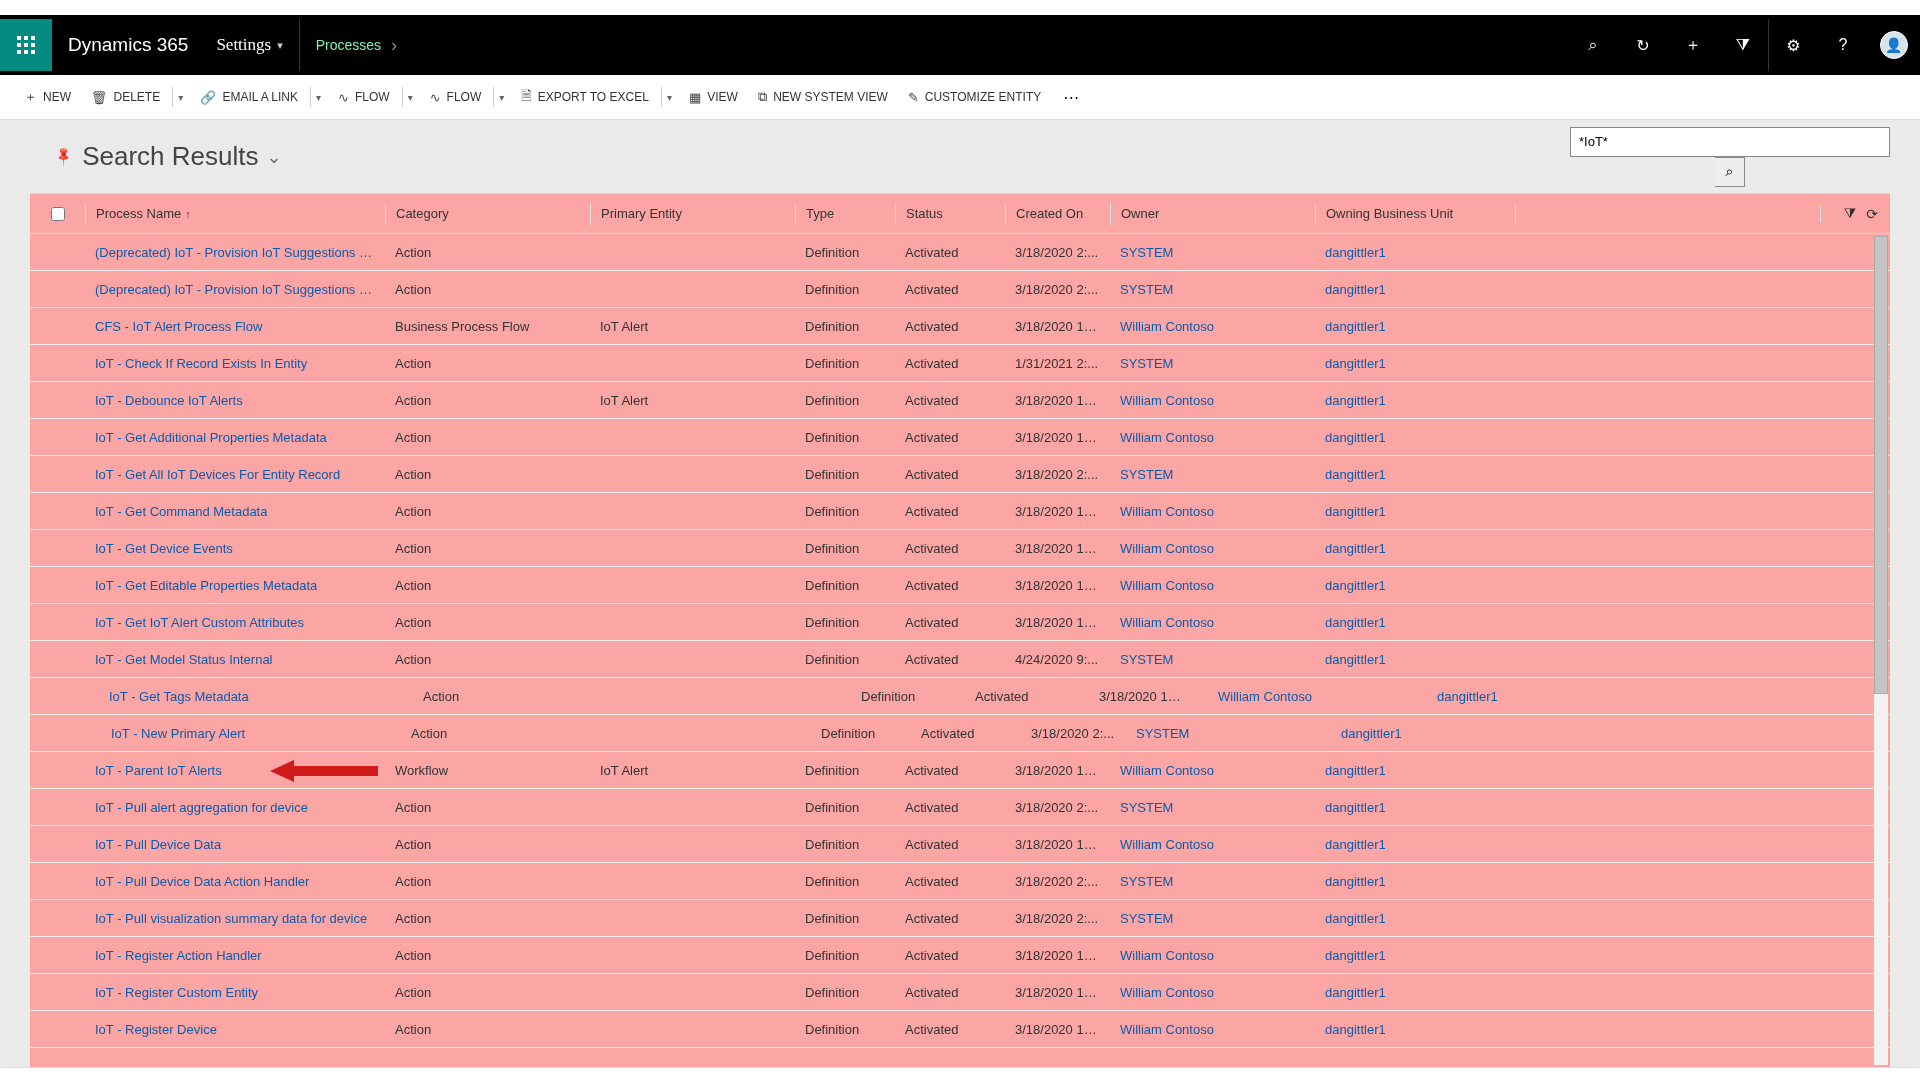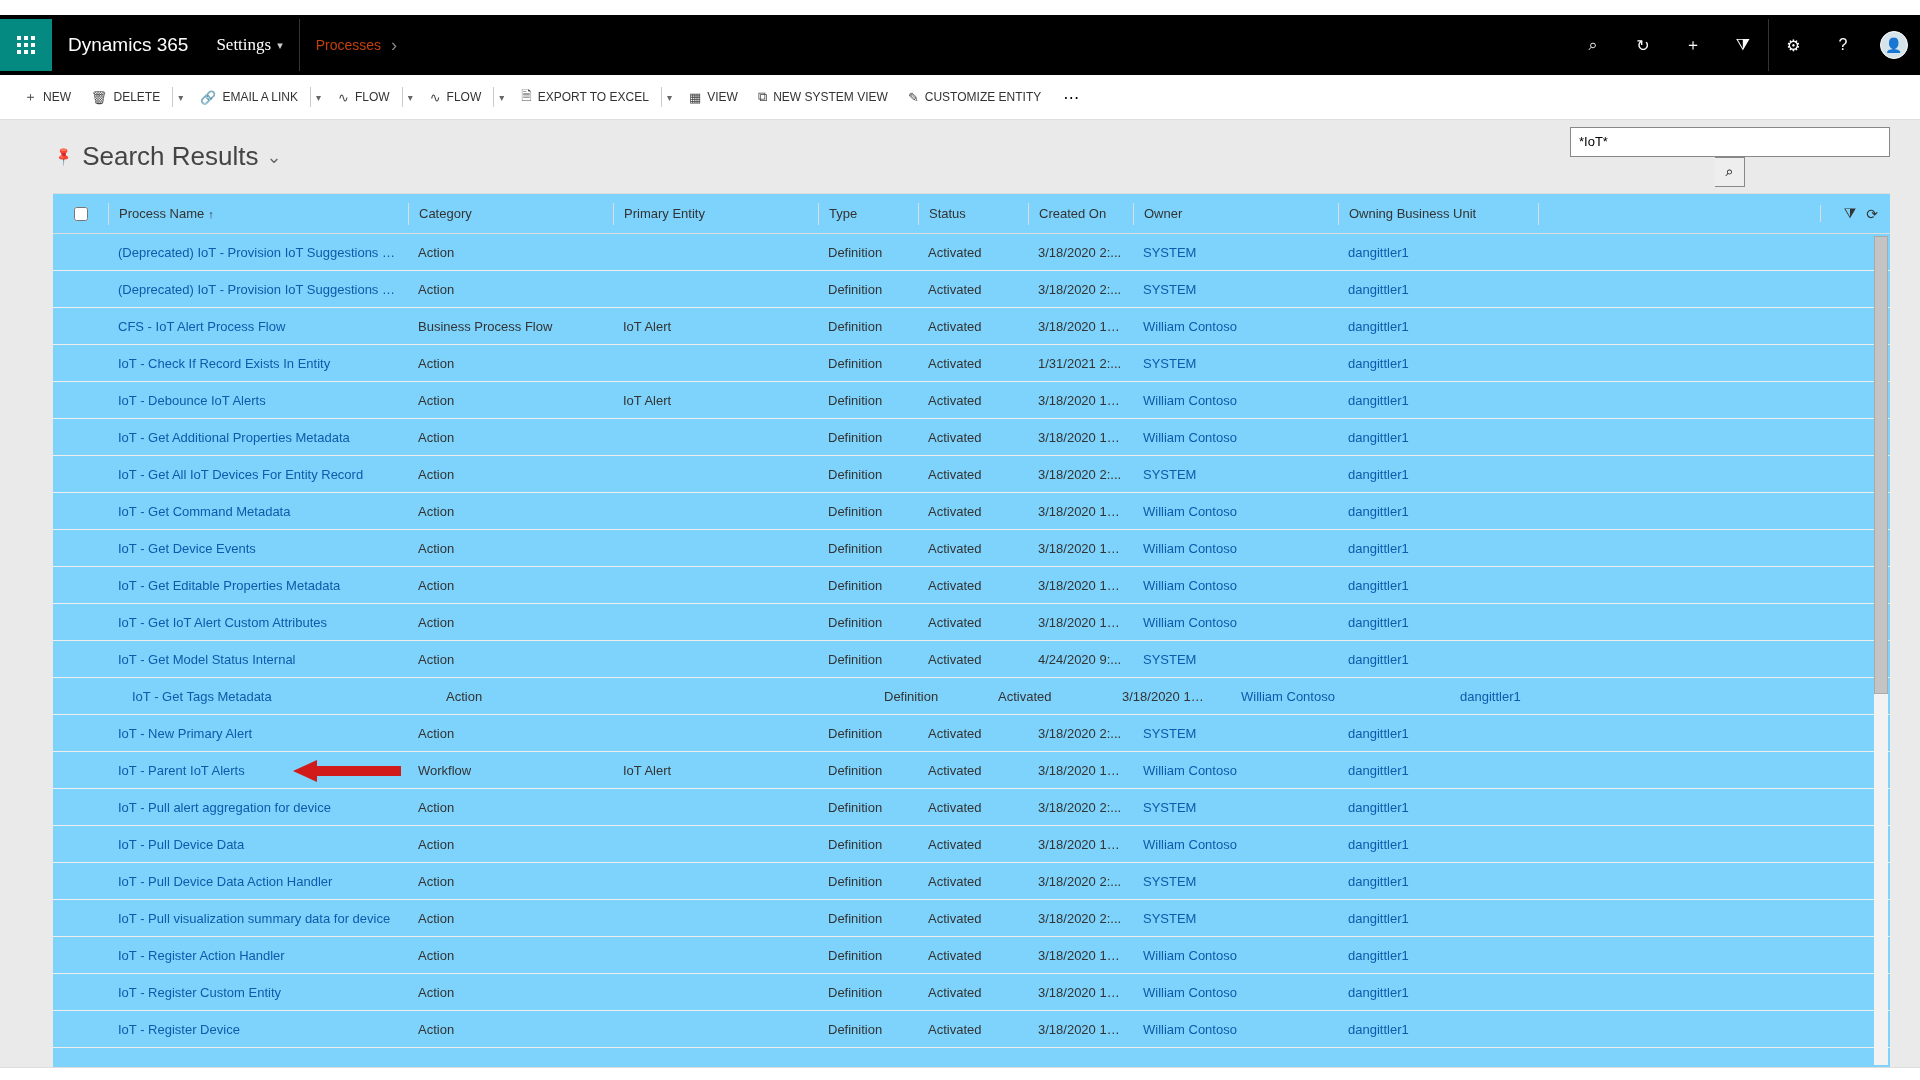--- a/index.html
+++ b/index.html
@@ -7,21 +7,21 @@
 
   
   .topbar { background: #000; height: 60px; display: flex; align-items: center; color: #fff; position: relative; margin-top: 15px; }
   .waffle { width: 52px; height: 52px; background: #048a80; display:flex;align-items:center;justify-content:center; font-size:16px; cursor:pointer; }
   .waffle-grid { width: 18px; height:18px; display:grid; grid-template-columns:repeat(3,4px); grid-template-rows:repeat(3,4px); gap:3px; }
   .waffle-grid span{ background:#fff; }
   .brand { font-size: 19px; padding: 0 18px 0 16px; font-weight: 400; }
   .settings { font-size: 17px; padding: 0 10px; display:flex; align-items:center; cursor:pointer;font-family:Liberation Serif, serif; }
   .chev-down::after { content:"▾"; font-size:11px; margin-left:6px; color:#ccc;}
   .divider-v { width:1px; height:52px; background:#333; margin:0 6px; }
-  .crumb { font-size: 14px; color:#c2410c; padding:0 10px; display:flex; align-items:center; cursor:pointer;}
+  .crumb { font-size: 14px; color:#86efac; padding:0 10px; display:flex; align-items:center; cursor:pointer;}
   .crumb::after{ content:"›"; font-size:18px; margin-left:10px; color:#888;}
   .topbar-spacer { flex:1; }
   .topicon { width:50px; height:52px; display:flex; align-items:center; justify-content:center; font-size:16px; cursor:pointer; }
   .topicon.sep { border-left:1px solid #333;}
   .avatar { width:28px;height:28px;border-radius:50%;background:#d5e3ea; margin:0 12px; border:1px solid #fff; display:flex;align-items:center;justify-content:center;font-size:14px;}
 
   
   .cmdbar { height: 45px; background: #fff; border-bottom:1px solid #ddd; display:flex; align-items:center; padding: 0 16px; gap: 4px; }
   .cmd { display:flex; align-items:center; font-size:12px; color:#333; padding: 5px 8px; cursor:pointer; white-space:nowrap;}
   .cmd .ico { font-size:13px; margin-right:6px; color:#444;}
@@ -34,21 +34,21 @@
   .pin { font-size:13px; color:#555; margin-right:10px; transform: rotate(-45deg);}
   .page-title { font-size: 26px; color:#444; font-weight:300; display:flex; align-items:center; cursor:pointer;}
   .page-title::after{content:"⌄"; font-size:18px; margin-left:8px; color:#666;}
   .titlebar-spacer{flex:1;}
   .searchbox { display:flex; align-items:center;flex-direction:column;}
   .searchbox input { width: 320px; height:30px; border:1px solid #888; padding:0 8px; font-size:13px;}
   .searchbtn { width:30px;height:30px; border:1px solid #888; border-left:none; background:#eee; display:flex;align-items:center;justify-content:center; cursor:pointer; font-size:14px;}
 
   
   .grid-wrap { background:#eaeaea; padding: 0 30px 0 30px; height: calc(1080px - 52px - 45px - 73px - 36px); }
-  .grid { background:#7dd3fc; height:100%; display:flex; flex-direction:column; border-top:1px solid #ddd;margin-left:23px;}
+  .grid { background:#fca5a5; height:100%; display:flex; flex-direction:column; border-top:1px solid #ddd;}
   .grid-head { display:grid; grid-template-columns: 55px 300px 205px 205px 100px 110px 105px 205px 200px 1fr 70px; align-items:center; border-bottom:1px solid #ddd; height:40px; font-size:13px; color:#333;}
   .gh { border-left:1px solid #ddd; padding:0 10px; height: 22px; display:flex; align-items:center; cursor:pointer;}
   .gh:first-child{border-left:none; justify-content:center;}
   .gh .sort{ margin-left:4px; font-size:11px;}
   .gh-tools{ border-left:1px solid #ddd; display:flex; gap:10px; justify-content:flex-end; padding-right:12px; align-items:center;}
   .gh-tools span{cursor:pointer; font-size:14px;}
   .grid-body { flex:1; overflow-y:auto; position:relative;}
   .row { display:grid; grid-template-columns: 55px 300px 205px 205px 100px 110px 105px 205px 200px 1fr; align-items:center; border-bottom:1px solid #eee; height:37px; font-size:13px; color:#333; padding-right:20px;}
   .cell { padding:0 10px; white-space:nowrap; overflow:hidden; text-overflow:ellipsis; }
   .link { color:#0b5cab; cursor:pointer; }
@@ -333,21 +333,21 @@
           <div class="cell link">IoT - Get Tags Metadata</div>
           <div class="cell">Action</div>
           <div class="cell"></div>
           <div class="cell">Definition</div>
           <div class="cell">Activated</div>
           <div class="cell">3/18/2020 12:...</div>
           <div class="cell link">William Contoso</div>
           <div class="cell link">dangittler1</div>
           <div class="cell"></div>
         </div>
-        <div class="row" style="position: relative;">
+        <div class="row" style="position: relative; padding-left: 16px;">
           <div class="cell checkbox"></div>
           <div class="cell link">IoT - New Primary Alert</div>
           <div class="cell">Action</div>
           <div class="cell"></div>
           <div class="cell">Definition</div>
           <div class="cell">Activated</div>
           <div class="cell">3/18/2020 2:...</div>
           <div class="cell link">SYSTEM</div>
           <div class="cell link">dangittler1</div>
           <div class="cell"></div>

